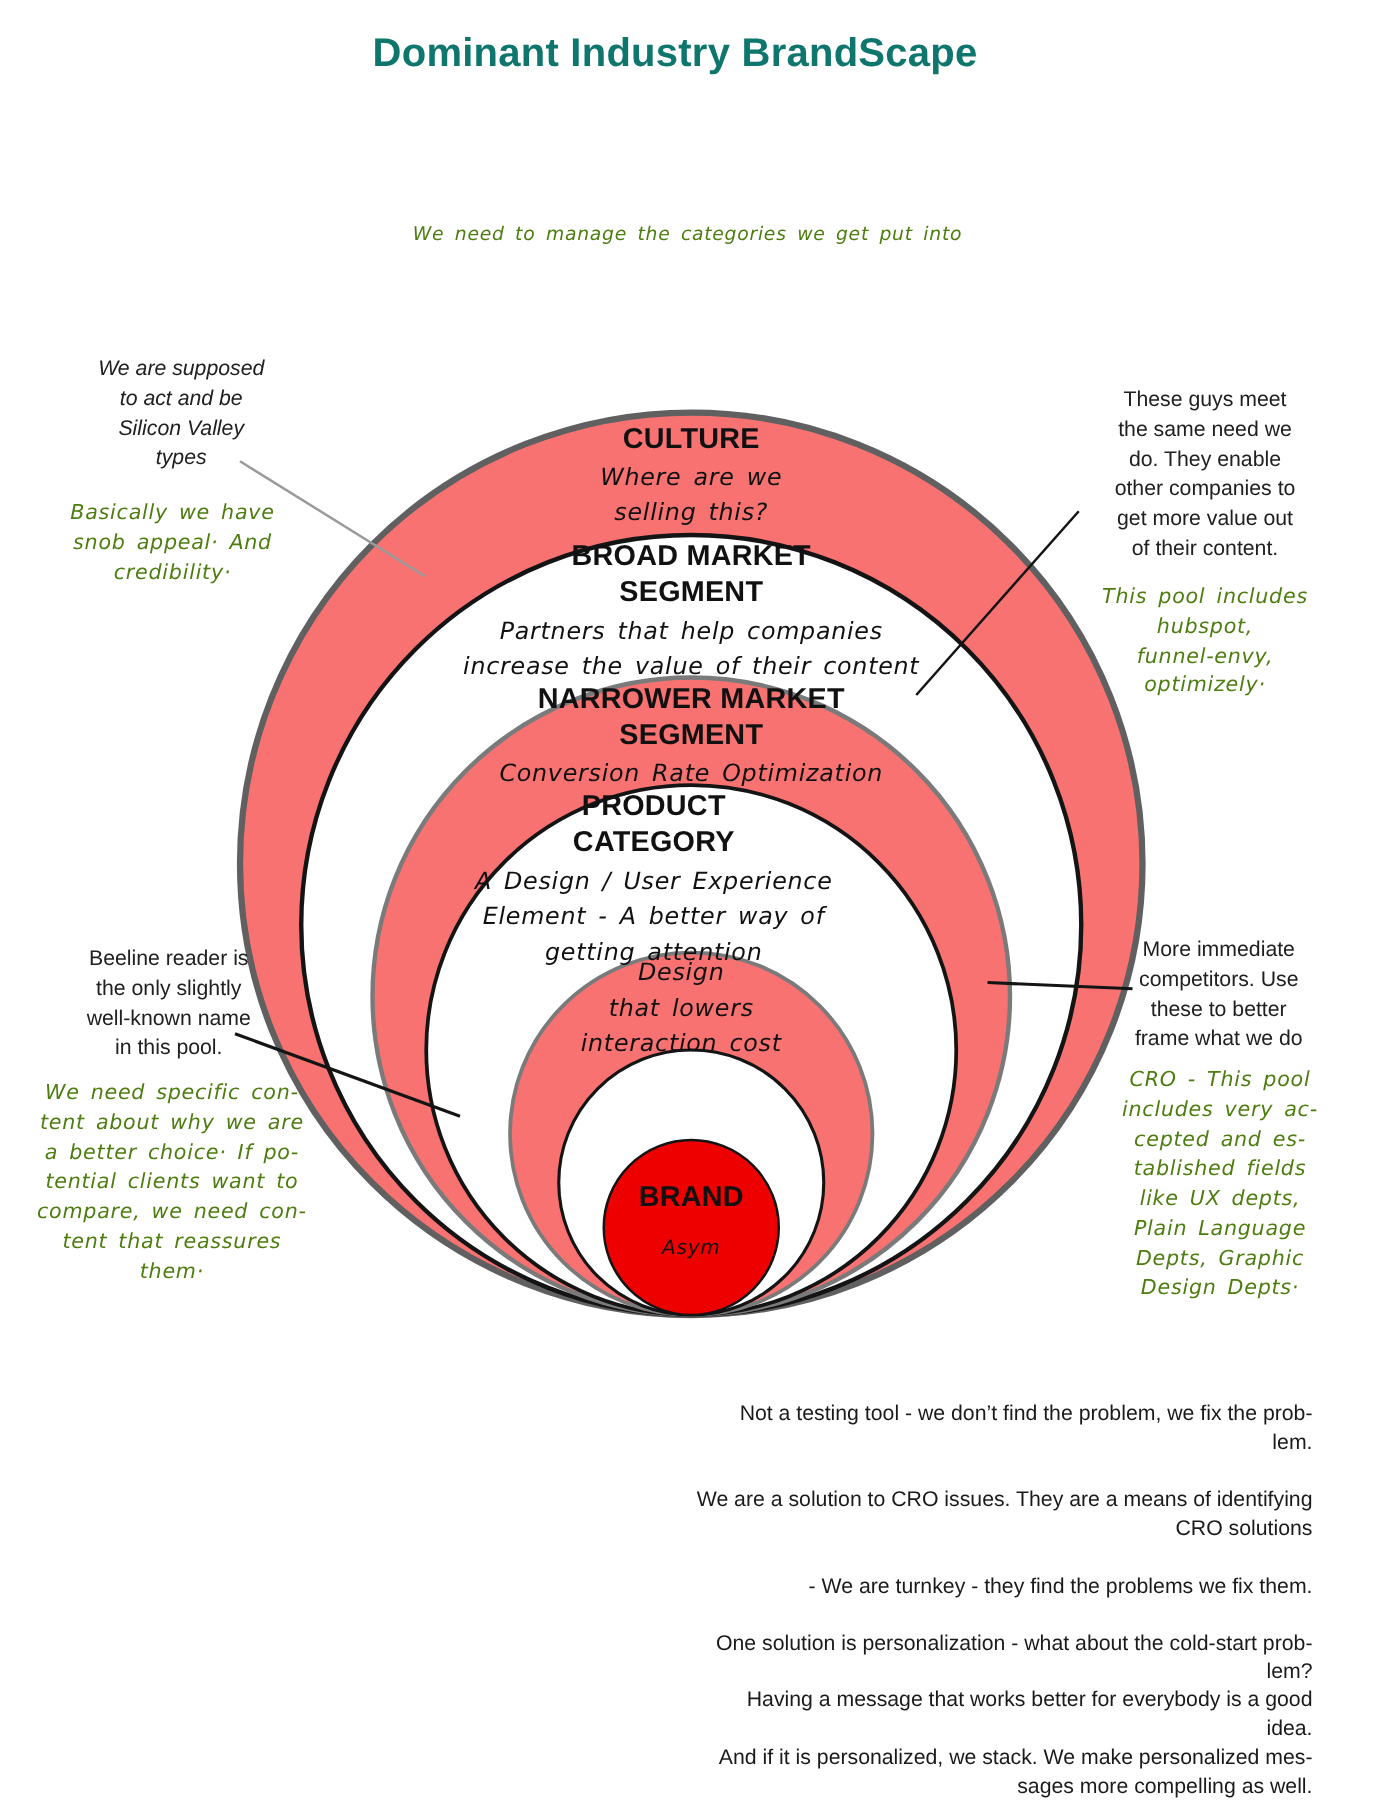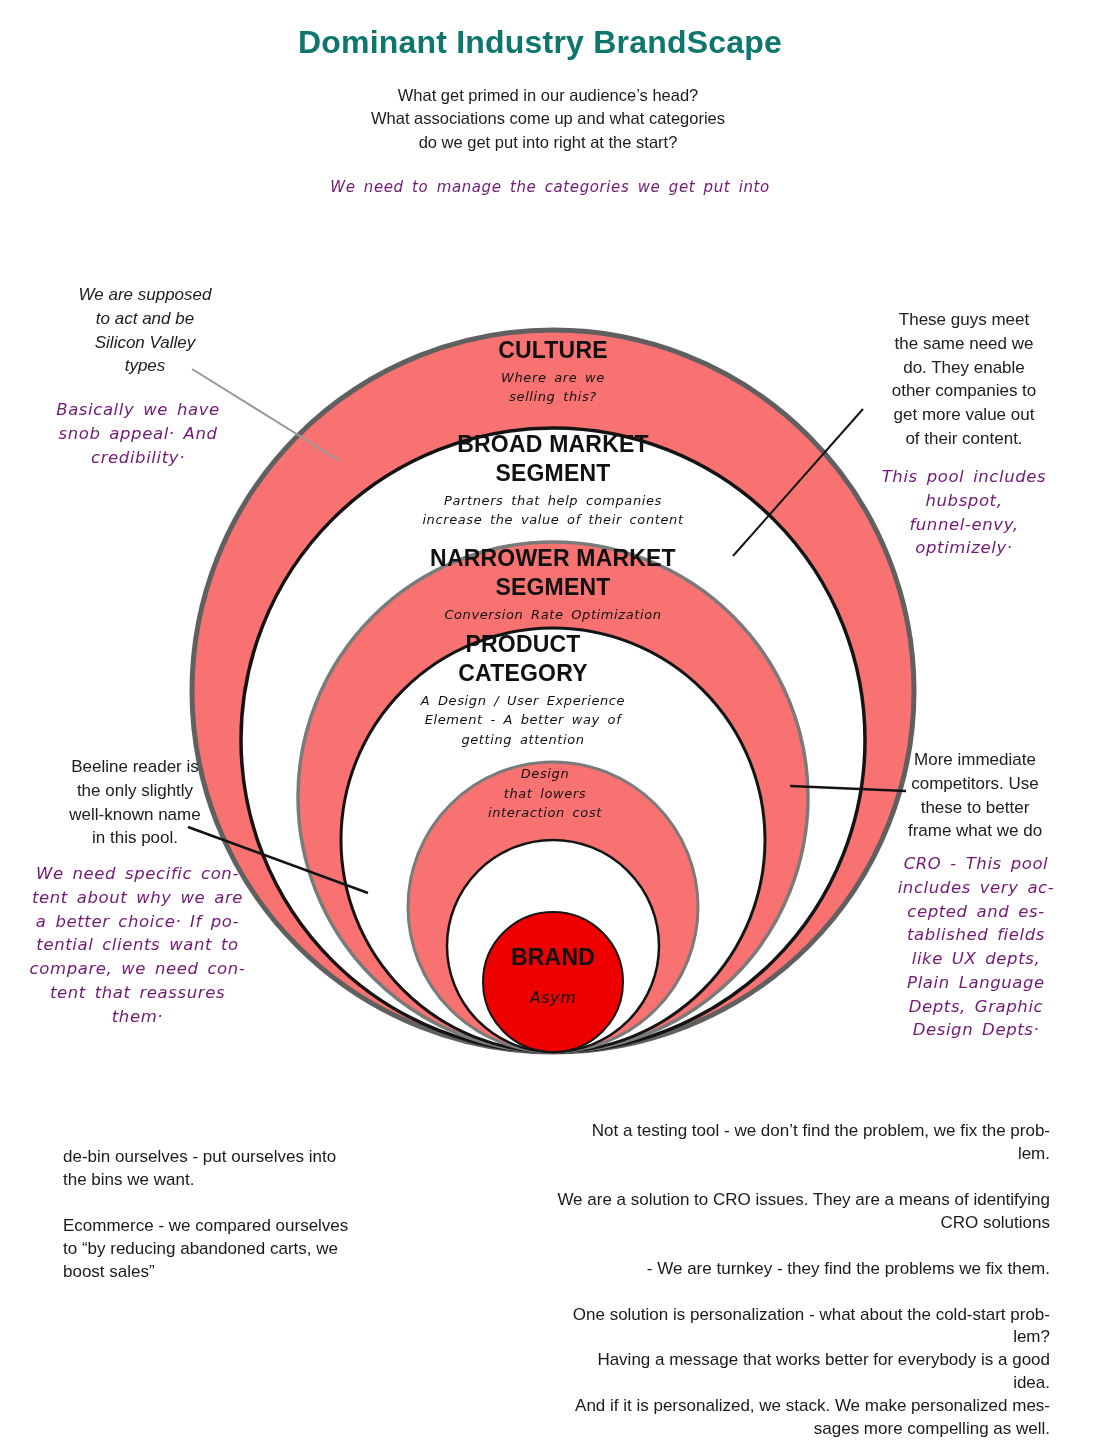--- a/index.html
+++ b/index.html
@@ -22,31 +22,31 @@
   }
   .subtitle{
     font-size:16.5px;line-height:1.42;color:#1c1c1c;font-weight:500;
   }
   .script{
     font-family:"DejaVu Sans", sans-serif;
     font-style:italic;
     letter-spacing:0.6px;
     word-spacing:3px;
   }
-  .red-script{color:#701a75;}
+  .red-script{color:#4d7c0f;}
   .tagline{font-size:15px;font-weight:500;}
 
   
   .ring-label{line-height:1.25;}
   .ring-title{
     font-size:23px;font-weight:700;color:#111;
     line-height:1.25;white-space:pre-line;letter-spacing:0.2px;
   }
   .ring-script{
-    font-size:13px;color:#111;line-height:1.5;white-space:pre-line;
+    font-size:19px;color:#111;line-height:1.5;white-space:pre-line;
     margin-top:3px;font-weight:500;
   }
 
   
   .note{
     font-size:17px;line-height:1.4;font-weight:500;color:#202020;
     white-space:pre-line;text-align:center;
   }
   .red-note{
     font-size:16.5px;line-height:1.44;font-weight:500;
@@ -56,23 +56,20 @@
     font-size:17px;line-height:1.35;font-weight:500;color:#1a1a1a;
     white-space:pre-line;text-align:left;
   }
 </style>
 </head>
 <body>
 
 <div class="page">
 
   <h1 class="abs centered title" style="left:540px;top:24px;margin:0;">Dominant Industry BrandScape</h1>
-  <div class="abs centered subtitle pre" style="left:548px;top:84px;">What get primed in our audience’s head?
-What associations come up and what categories
-do we get put into right at the start?</div>
   <div class="abs centered tagline script red-script" style="left:550px;top:178px;">We need to manage the categories we get put into</div>
 
   <svg class="abs" style="left:0;top:0;" width="1117" height="1452" viewBox="0 0 1117 1452">
     <circle cx="553" cy="691" r="361" stroke-width="5" fill="#f87272" stroke="#606060"></circle>
     <circle cx="553" cy="740" r="312" stroke-width="3.5" fill="#ffffff" stroke="#141414"></circle>
     <circle cx="553" cy="797" r="255" stroke-width="3.5" fill="#f87272" stroke="#7a7a7a"></circle>
     <circle cx="553" cy="840" r="212" stroke-width="3" fill="#ffffff" stroke="#141414"></circle>
     <circle cx="553" cy="907" r="145" stroke-width="3" fill="#f87272" stroke="#7a7a7a"></circle>
     <circle cx="553" cy="946" r="106" stroke-width="2.5" fill="#ffffff" stroke="#141414"></circle>
     <circle cx="553" cy="982" r="70" stroke-width="2" fill="#ee0000" stroke="#141414"></circle>
@@ -159,26 +156,20 @@
 frame what we do</div>
   <div class="abs red-note script red-script" style="left:888px;top:852px;width:176px;">CRO - This pool
 includes very ac-
 cepted and es-
 tablished fields
 like UX depts,
 Plain Language
 Depts, Graphic
 Design Depts·</div>
 
-  <div class="abs footer-text" style="left:63px;top:1146px;width:330px;">de-bin ourselves - put ourselves into
-the bins we want.
-
-Ecommerce - we compared ourselves
-to “by reducing abandoned carts, we
-boost sales”</div>
   <div class="abs footer-text" style="left:550px;top:1120px;width:500px;text-align:right;">Not a testing tool - we don’t find the problem, we fix the prob-
 lem.
 
 We are a solution to CRO issues. They are a means of identifying
 CRO solutions
 
 - We are turnkey - they find the problems we fix them.
 
 One solution is personalization - what about the cold-start prob-
 lem?

